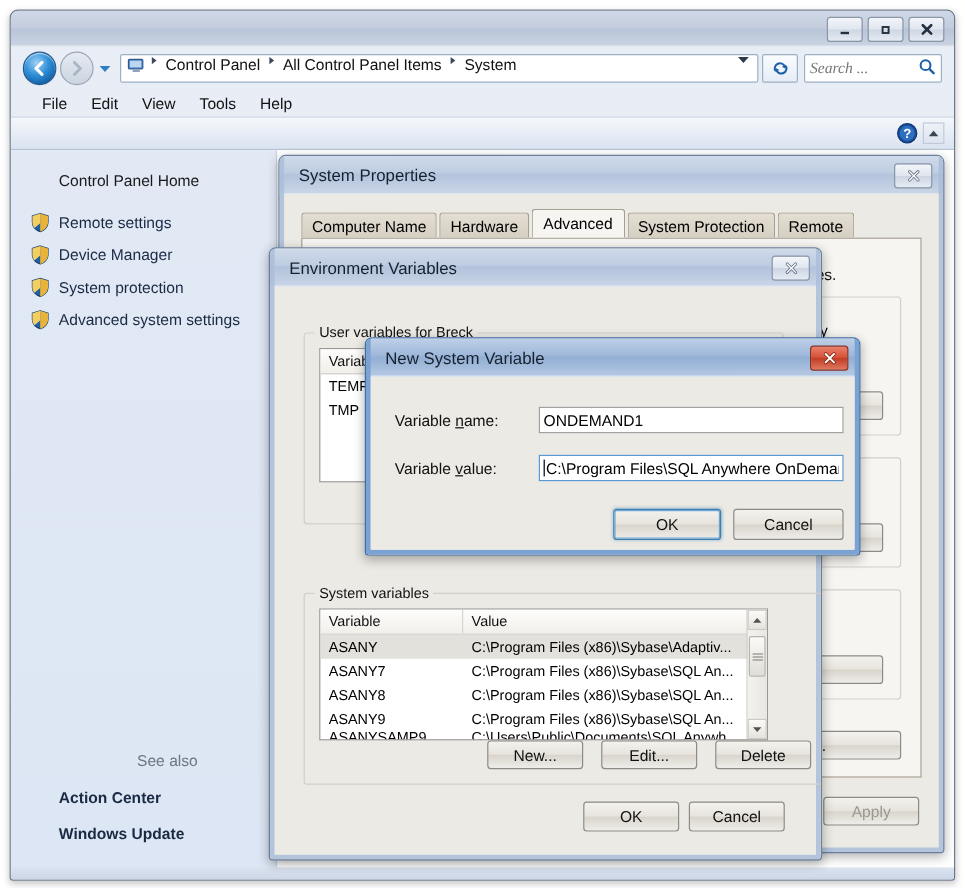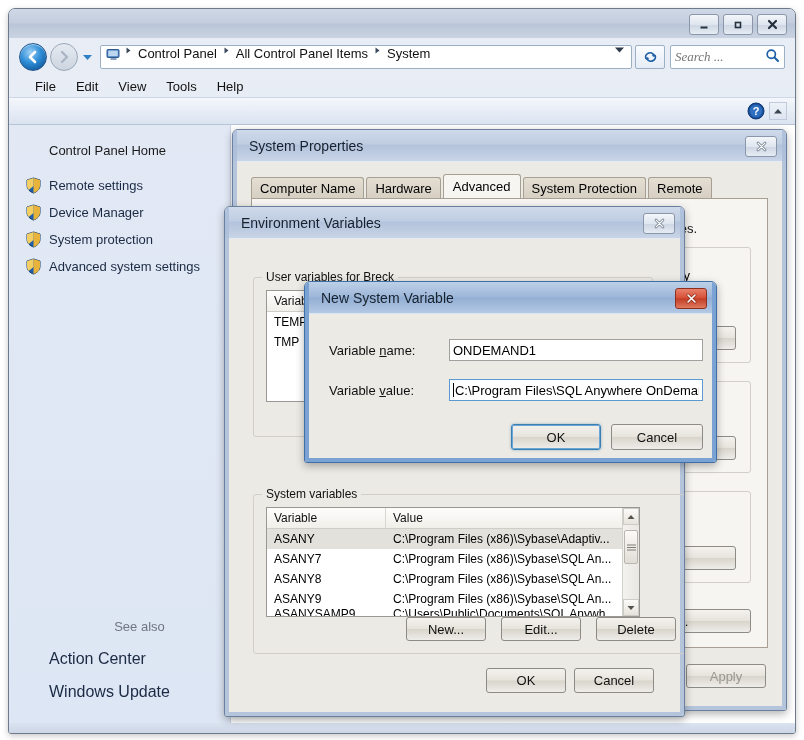--- a/index.html
+++ b/index.html
@@ -108,21 +108,21 @@
     position:absolute; left:0; top:116px; width:222px; bottom:10px;
     background: linear-gradient(180deg,#e2e9f5 0%,#dde6f4 100%);
     border-right:1px solid #c7d2e2;
     padding: 12px 0 0 0;
   }
   .side-head { padding:6px 0 14px 40px; font-size:13px; color:#1a1a1a; }
   .side-item { display:flex; align-items:center; padding:5px 0 5px 16px; font-size:13px; color:#1b2a44; }
   .side-item .shield { width:17px;height:17px;flex:none;margin-right:7px; }
   .see-also { position:absolute; left:0; bottom:14px; width:100%; padding-left:40px; }
   .see-also .sa-head { color:#6f7683; font-size:13px; padding-bottom:9px;text-align:center; }
-  .see-also .sa-link { color:#1b2a44; font-size:16px; padding:7px 0 7px 0; line-height:1.18; }
+  .see-also .sa-link { color:#1b2a44; font-size:13px; padding:7px 0 7px 0; line-height:1.18;font-weight:bold; }
 
   .exp-content {
     position:absolute; left:222px; top:116px; right:0; bottom:10px;
     background:#fff;
   }
   .exp-foot {
     position:absolute;left:0;right:0;bottom:0;height:10px;
     background:linear-gradient(180deg,#dbe3f0,#ccd6e6);
   }
 

